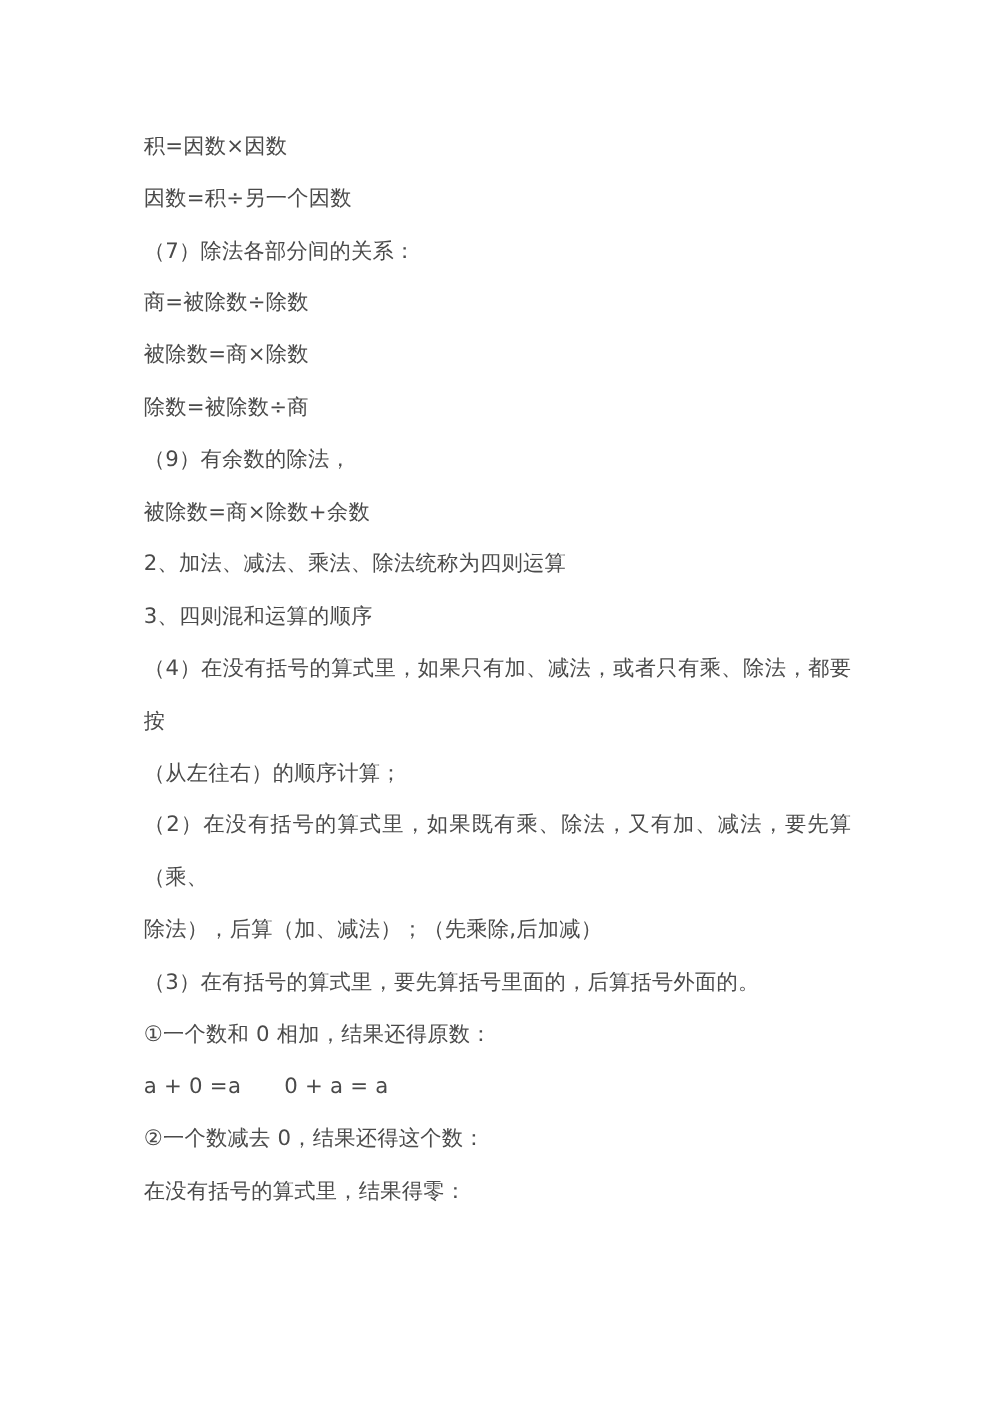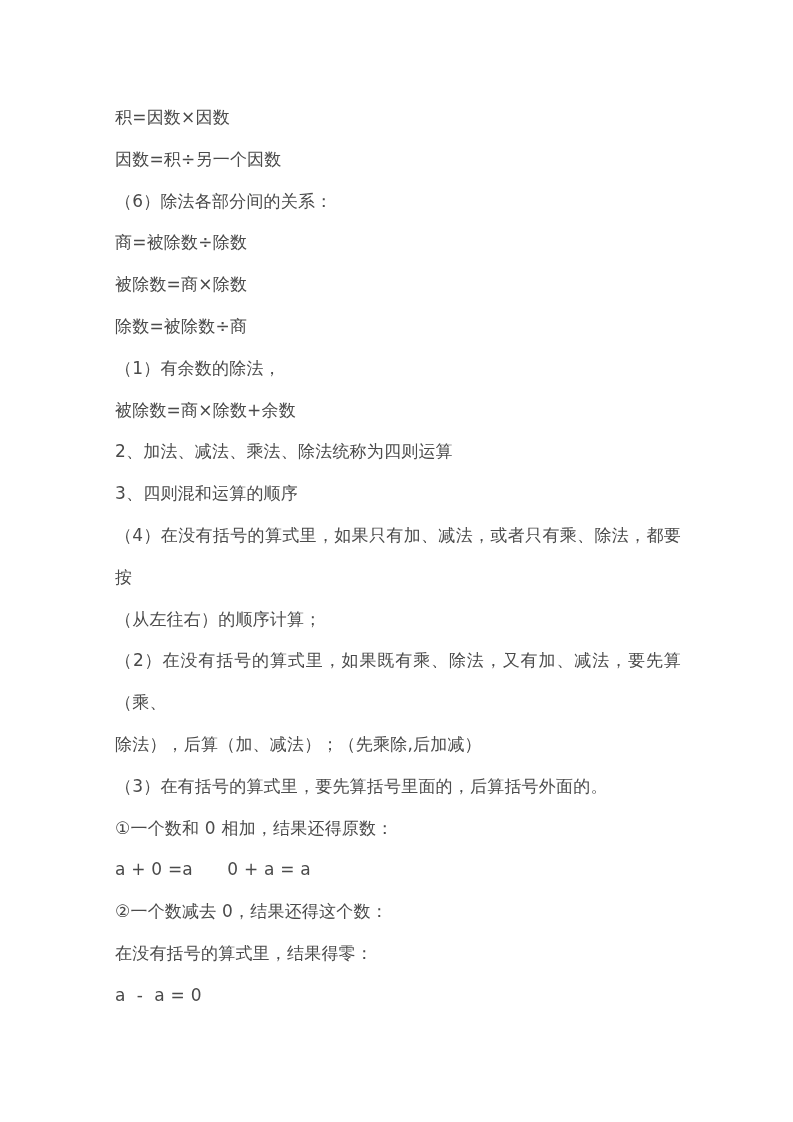--- a/index.html
+++ b/index.html
@@ -40,32 +40,31 @@
     text-justify: inter-ideograph;
   }
 </style>
 </head>
 <body style="--text-color: #4a4a4a; --page-bg: #ffffff;">
 
 <div class="page">
   <main class="doc-content">
     <p>积=因数×因数</p>
     <p>因数=积÷另一个因数</p>
-    <p>（6）除法各部分间的关系：</p>
+    <p>（7）除法各部分间的关系：</p>
     <p>商=被除数÷除数</p>
     <p>被除数=商×除数</p>
     <p>除数=被除数÷商</p>
-    <p>（1）有余数的除法，</p>
+    <p>（9）有余数的除法，</p>
     <p>被除数=商×除数+余数</p>
     <p>2、加法、减法、乘法、除法统称为四则运算</p>
     <p>3、四则混和运算的顺序</p>
     <p>（4）在没有括号的算式里，如果只有加、减法，或者只有乘、除法，都要按</p>
     <p>（从左往右）的顺序计算；</p>
     <p>（2）在没有括号的算式里，如果既有乘、除法，又有加、减法，要先算（乘、</p>
     <p>除法），后算（加、减法）；（先乘除,后加减）</p>
     <p>（3）在有括号的算式里，要先算括号里面的，后算括号外面的。</p>
     <p>①一个数和 0 相加，结果还得原数：</p>
     <p>a + 0 =a　　0 + a = a</p>
     <p>②一个数减去 0，结果还得这个数：</p>
     <p>在没有括号的算式里，结果得零：</p>
-    <p>a  -  a = 0</p>
   </main>
 </div>
 
 </body></html>

